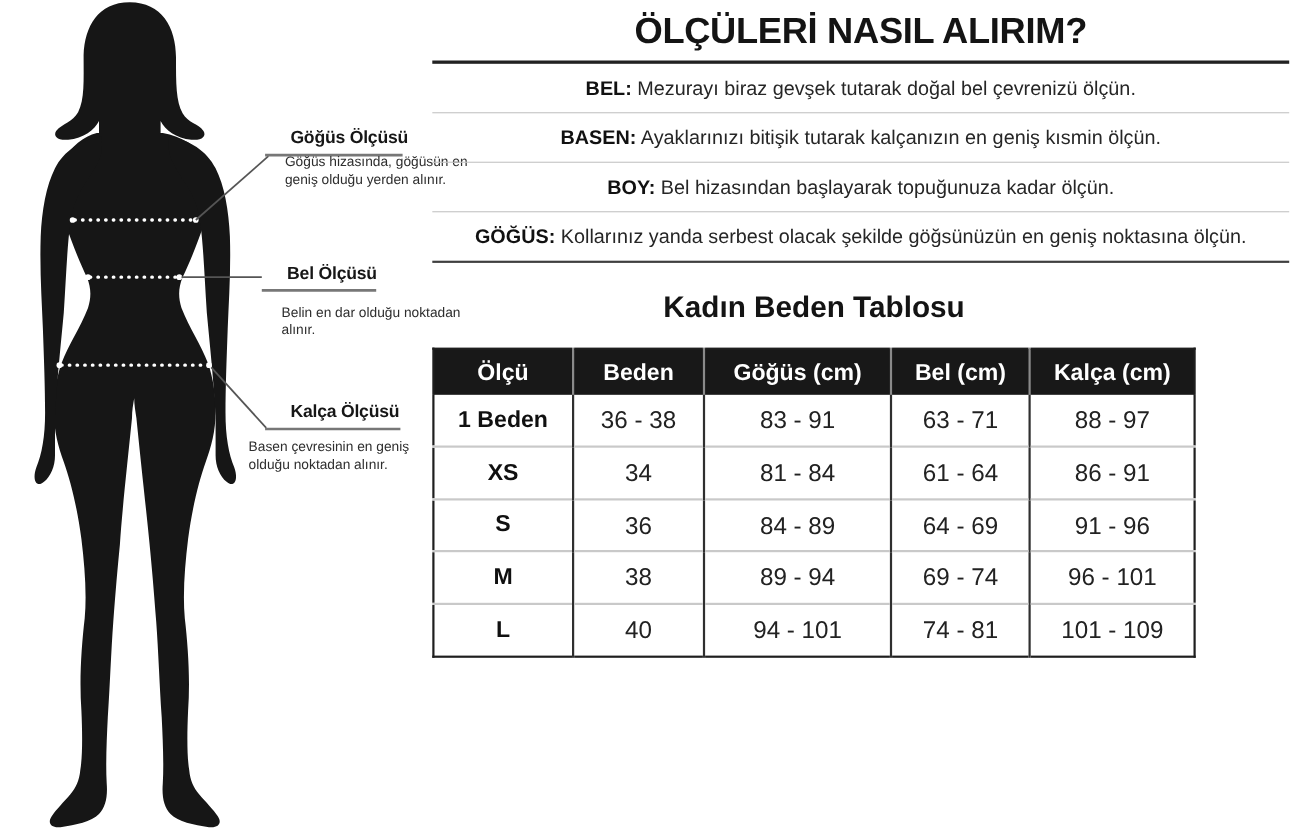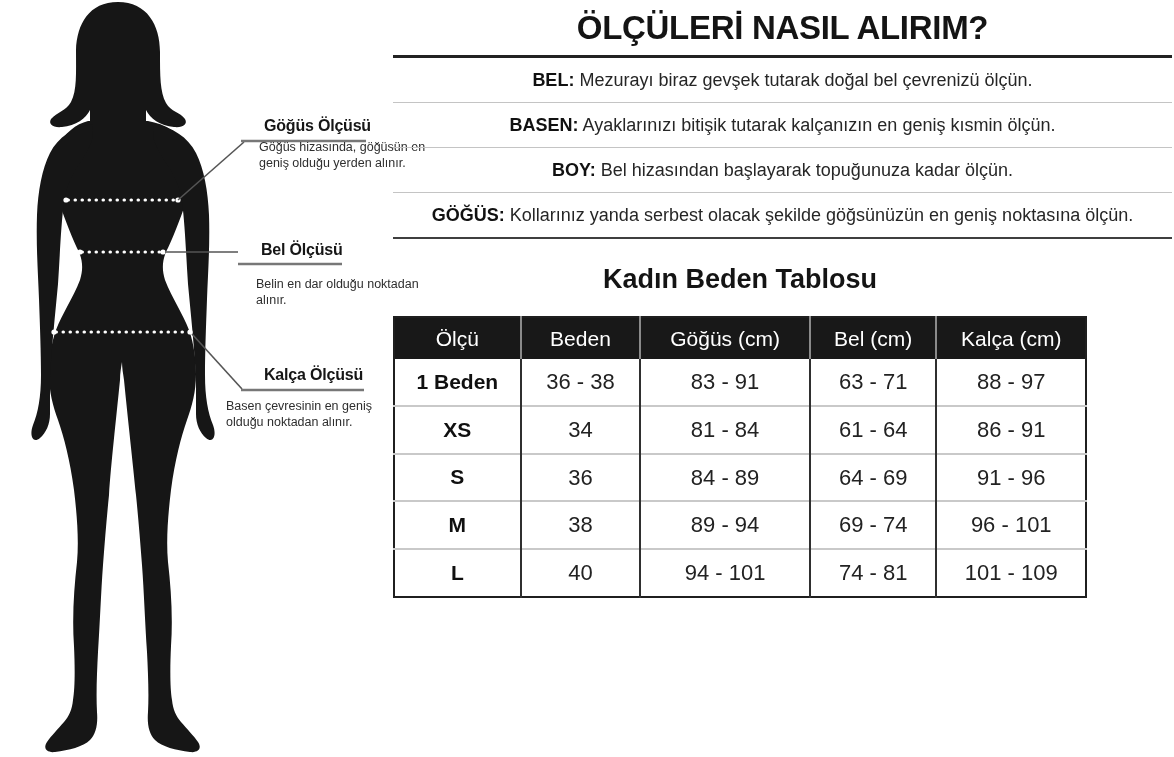--- a/index.html
+++ b/index.html
@@ -16,21 +16,21 @@
   #howto-title{text-align:center;font-size:33px;font-weight:800;letter-spacing:-0.3px;color:#141414;padding:9px 0 8px 0;}
   #howto-list{border-top:3px solid #222;border-bottom:2px solid #3f3f3f;}
   .howto-item{text-align:center;font-size:18px;color:#262626;padding:9px 12px;border-bottom:1px solid #c4c4c4;line-height:1.45;}
   .howto-item:last-child{border-bottom:none;}
   .howto-term{font-weight:bold;color:#111;text-align:center;}
   
   #table-title{position:absolute;left:393px;top:264px;width:694px;text-align:center;font-size:27px;font-weight:bold;color:#141414;}
   #size-table-wrap{position:absolute;left:393px;top:316px;width:694px;}
   table.size{border-collapse:collapse;width:100%;table-layout:fixed;border:2px solid #1f1f1f;}
   table.size th{
-    background:#181818;color:#ffffff;font-size:21px;font-weight:normal;
+    background:#181818;color:#ffffff;font-size:21px;font-weight:bold;
     padding:7px 2px;border-left:2px solid #8a8a8a;line-height:1.3;
   }
   table.size th:first-child{border-left:none;}
   table.size td{
     background:#ffffff;color:#222;font-size:22px;text-align:center;
     padding:8px 2px;border-left:2px solid #2f2f2f;border-top:2px solid #c9c9c9;line-height:1.35;margin-top:32px;
   }
   table.size td:first-child{border-left:none;font-weight:bold;font-size:21px;color:#101010;}
   table.size tbody tr:first-child td{border-top:none;}
   col.c0{width:18.3%;} col.c1{width:17.3%;} col.c2{width:24.5%;} col.c3{width:18.3%;} col.c4{width:21.6%;}

